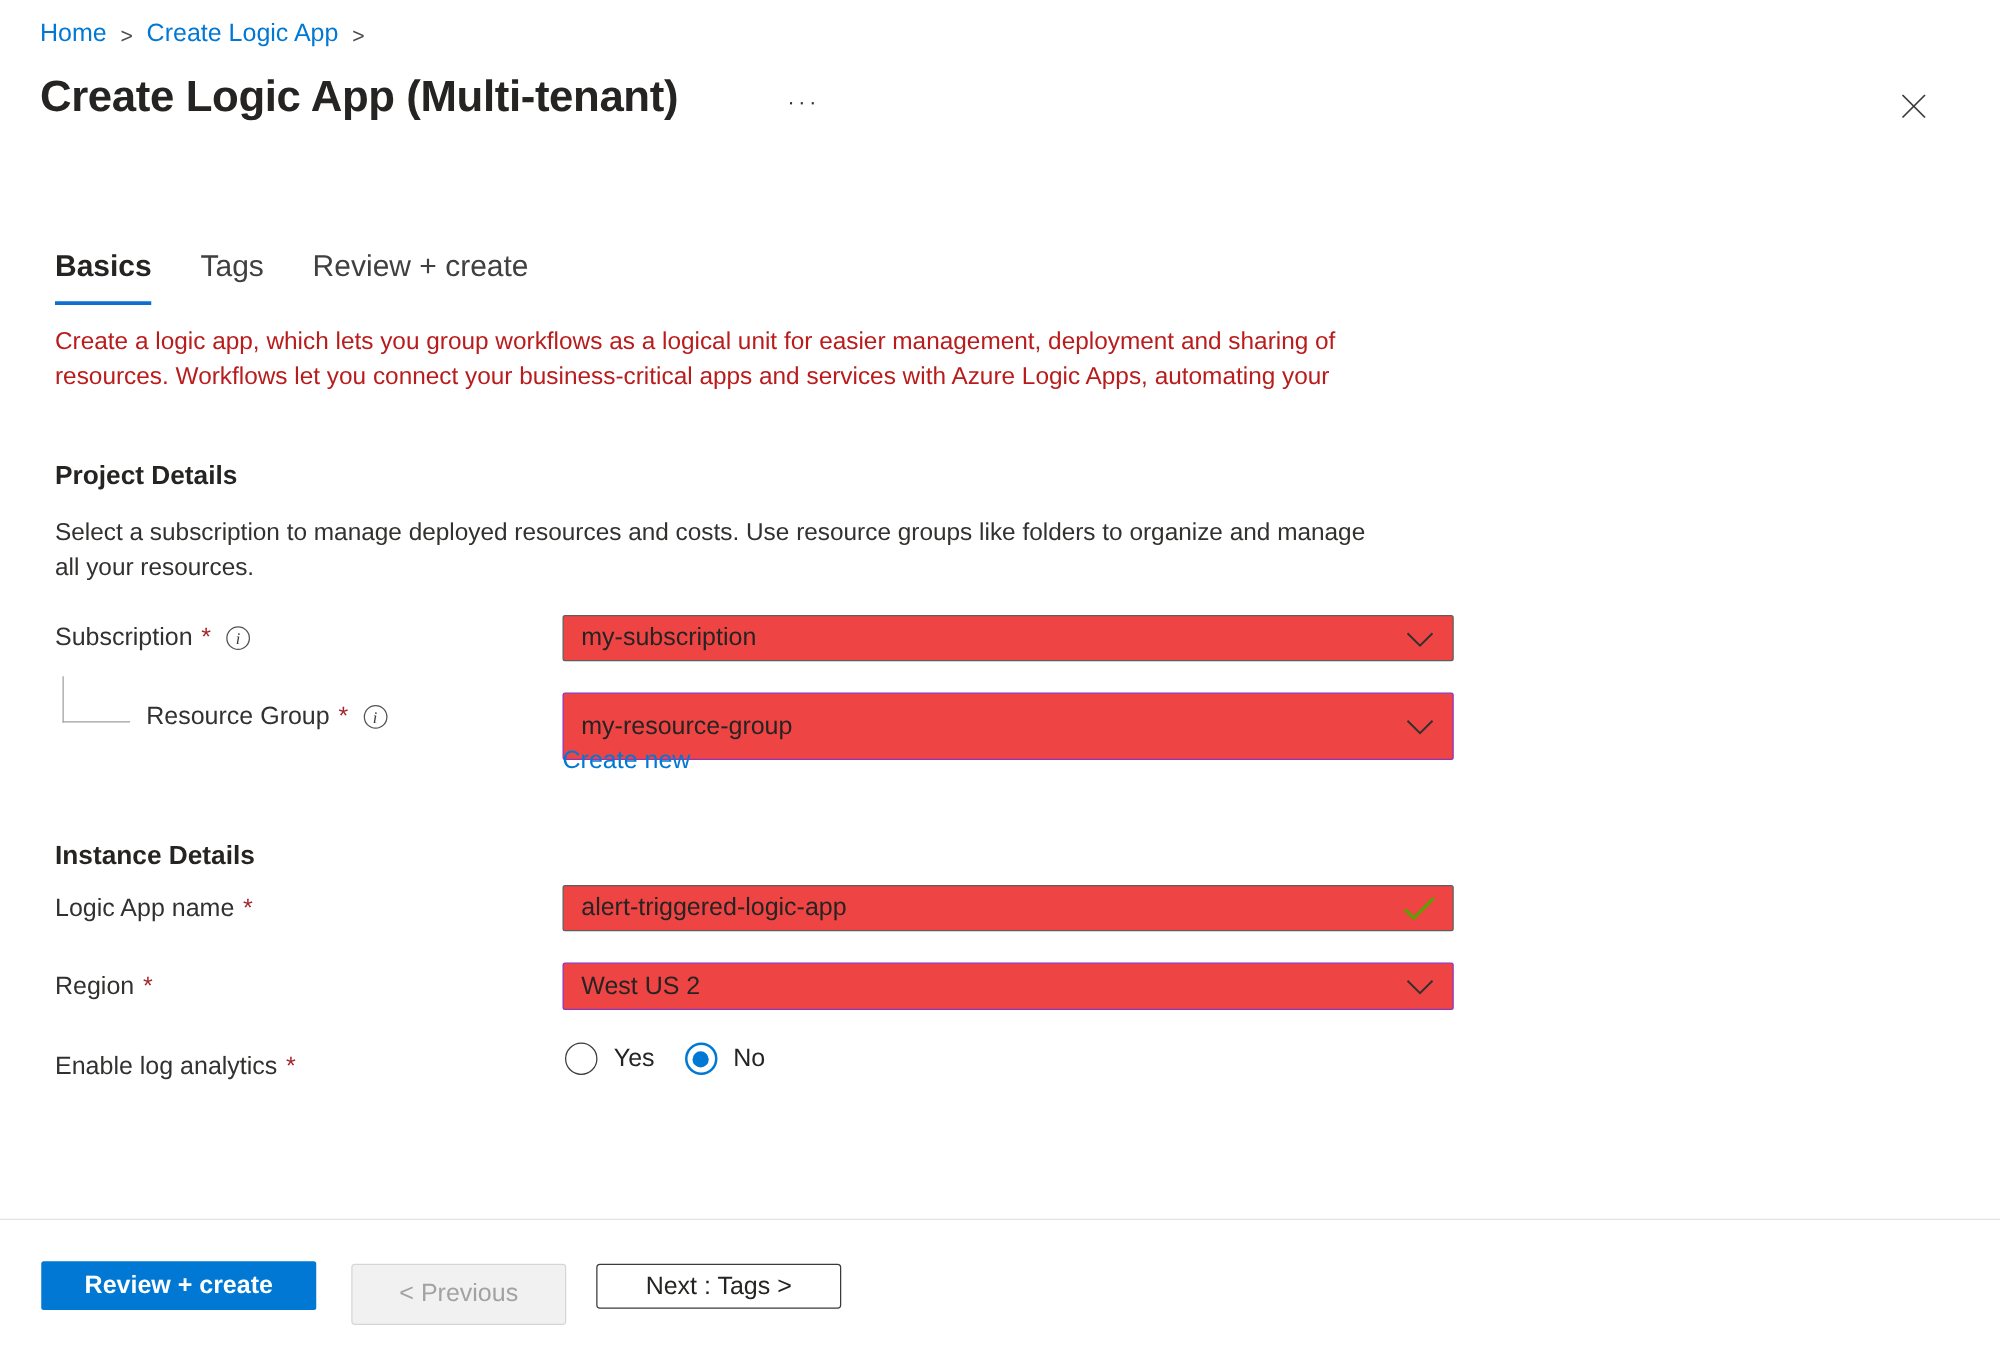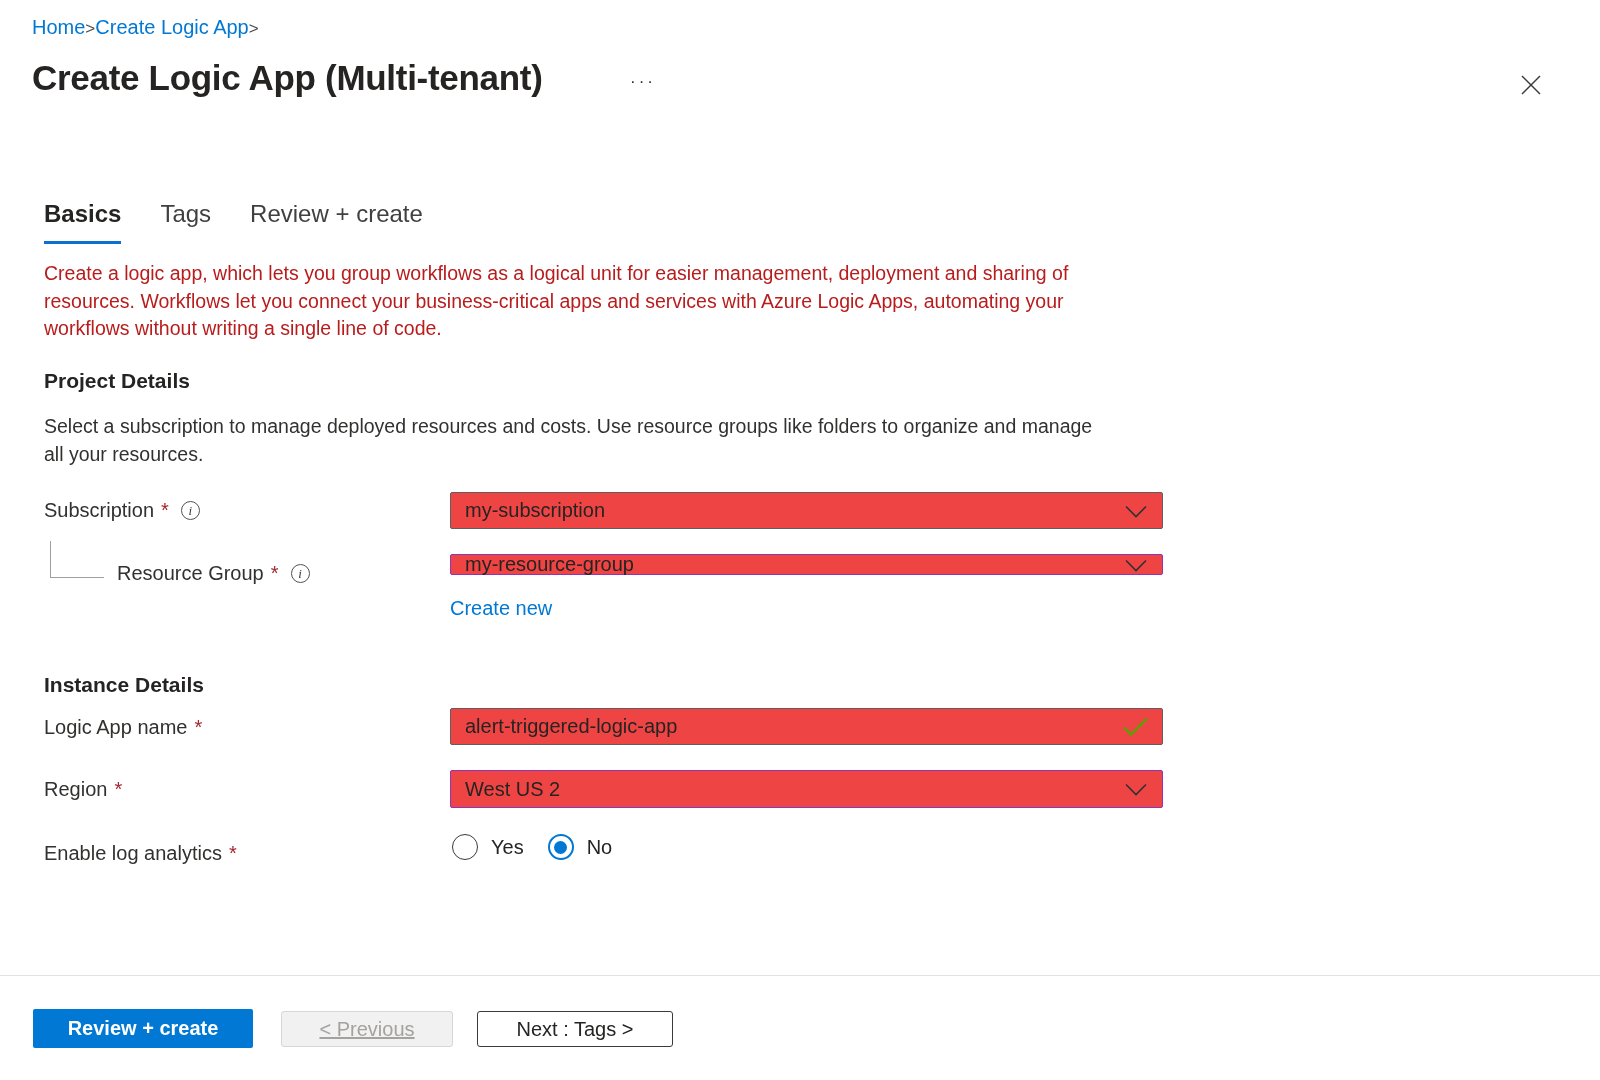--- a/index.html
+++ b/index.html
@@ -7,21 +7,21 @@
   body {
     width: 1600px; height: 1080px;
     font-family: "Liberation Sans", sans-serif;
     color: #323130;
     position: relative;
     overflow: hidden;
   }
   .abs { position: absolute; }
 
   
-  .breadcrumb { left: 32px; top: 16px; display: flex; align-items: center; font-size: 20px; }
+  .breadcrumb { left: 32px; top: 16px; display: flex; align-items: center; gap: 11px; font-size: 20px; }
   .breadcrumb a { color: #0078d4; text-decoration: none; cursor: pointer; }
   .crumb-sep { color: #4d4b49; font-size: 17px; padding-top: 2px; }
 
   
   .page-title { left: 32px; top: 58px; font-size: 35px; font-weight: 700; color: #252423; letter-spacing: -0.3px; }
   .more-btn { left: 630px; top: 72px; font-size: 17px; letter-spacing: 3px; color: #323130; cursor: pointer; }
   .close-btn { left: 1515px; top: 69px; width: 32px; height: 32px; display: flex; align-items: center; justify-content: center; cursor: pointer; }
 
   
   .tabs { left: 44px; top: 200px; display: flex; gap: 39px; font-size: 24px; }
@@ -62,21 +62,21 @@
   .radio-option { display: flex; align-items: center; gap: 13px; font-size: 20px; color: #252423; cursor: pointer; }
   .radio-circle { width: 26px; height: 26px; border-radius: 50%; border: 1.5px solid #3b3a39; background: #fff;
     display: flex; align-items: center; justify-content: center; }
   .radio-circle.selected { border: 2px solid #0078d4; }
   .radio-dot { width: 13px; height: 13px; border-radius: 50%; background: #0078d4; }
 
   
   .footer-divider { left: 0; top: 975px; width: 1600px; height: 1px; background: #e3e2e1; }
   .btn { font-size: 20px; display: flex; align-items: center; justify-content: center; border-radius: 2px; cursor: pointer; }
   .btn-primary { left: 33px; top: 1009px; width: 220px; height: 39px; background: #0078d4; color: #ffffff; font-weight: 700; border: none; }
-  .btn-disabled { left: 281px; top: 1011px; width: 172px; height: 36px; background: #f1f1f1; color: #a3a2a0; border: 1px solid #d8d6d4; border-radius: 3px; cursor: default; text-decoration: underline; }
+  .btn-disabled { left: 281px; top: 1011px; width: 172px; height: 49px; background: #f1f1f1; color: #a3a2a0; border: 1px solid #d8d6d4; border-radius: 3px; cursor: default; }
   .btn-secondary { left: 477px; top: 1011px; width: 196px; height: 36px; background: #ffffff; color: #252423; border: 1.5px solid #3b3a39; border-radius: 3px; }
 </style>
 </head>
 <body>
 
 <nav class="abs breadcrumb">
   <a>Home</a>
   <span class="crumb-sep">&gt;</span>
   <a>Create Logic App</a>
   <span class="crumb-sep">&gt;</span>
@@ -95,21 +95,20 @@
 
 <div class="abs tabs">
   <div class="tab active">Basics</div>
   <div class="tab">Tags</div>
   <div class="tab">Review + create</div>
 </div>
 
 <div class="abs intro">
   <div>Create a logic app, which lets you group workflows as a logical unit for easier management, deployment and sharing of</div>
   <div>resources. Workflows let you connect your business-critical apps and services with Azure Logic Apps, automating your</div>
-  <div>workflows without writing a single line of code.</div>
 </div>
 
 <h2 class="abs section-heading h-project">Project Details</h2>
 <div class="abs sub-desc">
   <div>Select a subscription to manage deployed resources and costs. Use resource groups like folders to organize and manage</div>
   <div>all your resources.</div>
 </div>
 
 <div class="abs field-label" style="left:44px; top:499px;">
   <span>Subscription</span>
@@ -125,21 +124,21 @@
   </span>
 </div>
 
 <div class="abs connector"></div>
 
 <div class="abs field-label" style="left:117px; top:562px;">
   <span>Resource Group</span>
   <span class="req">*</span>
   <span class="info-icon">i</span>
 </div>
-<div class="abs control ctrl-purple" style="top:554px; height:21px;">
+<div class="abs control ctrl-purple" style="top:554px; height:54px;">
   <span class="value">my-resource-group</span>
   <span class="chev" style="display:flex;">
     <svg width="22" height="13" viewBox="0 0 22 13">
         <polyline points="1,1 11,11 21,1" fill="none" stroke="#323130" stroke-width="1.6"></polyline>
       </svg>
   </span>
 </div>
 <a class="abs create-new">Create new</a>
 
 <h2 class="abs section-heading h-instance">Instance Details</h2>

